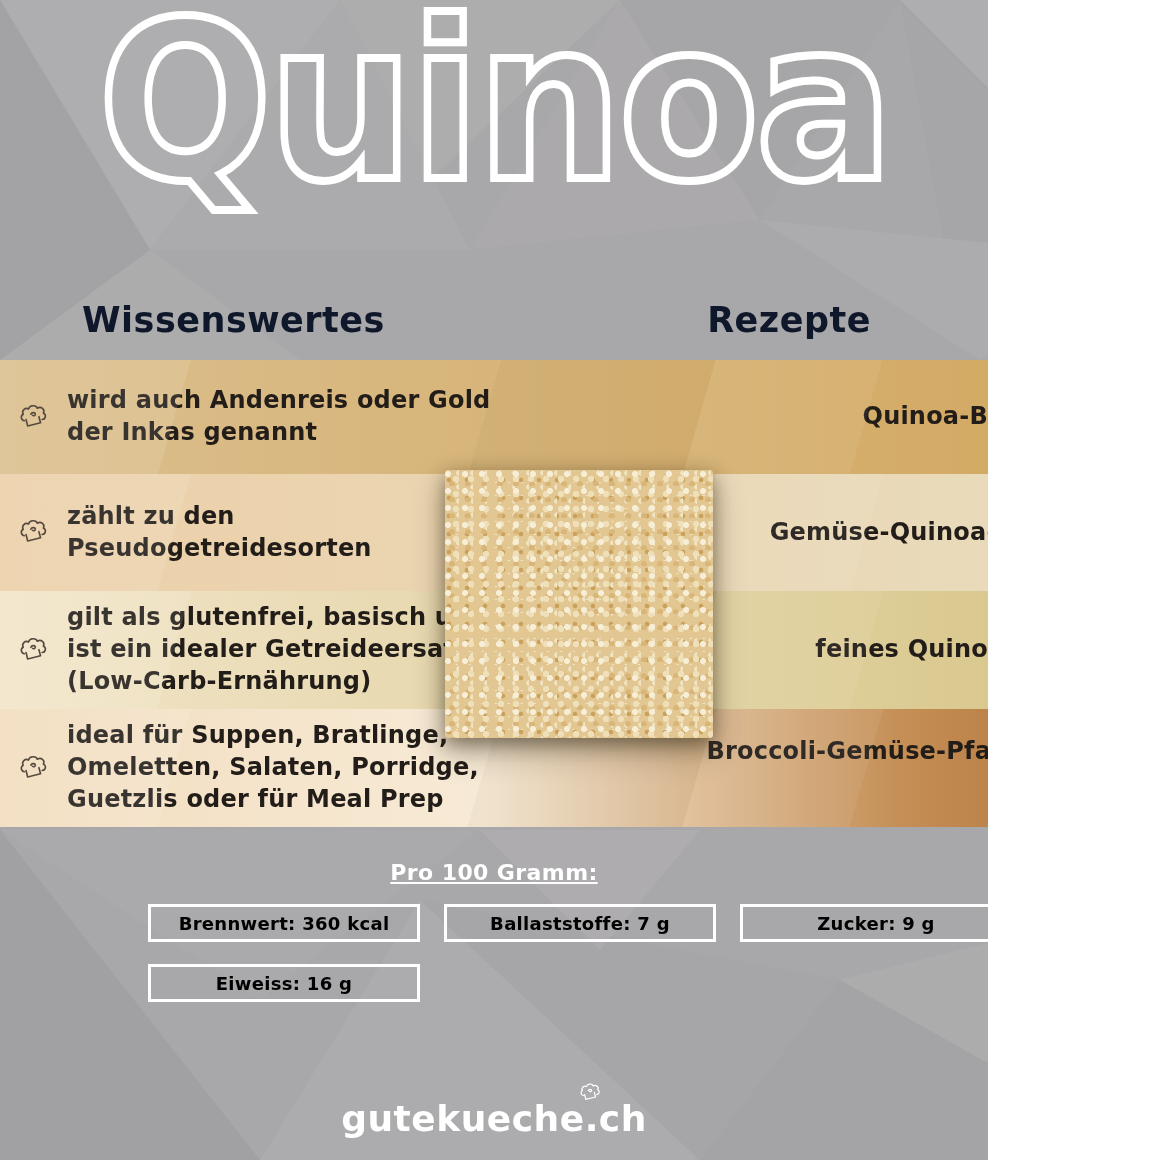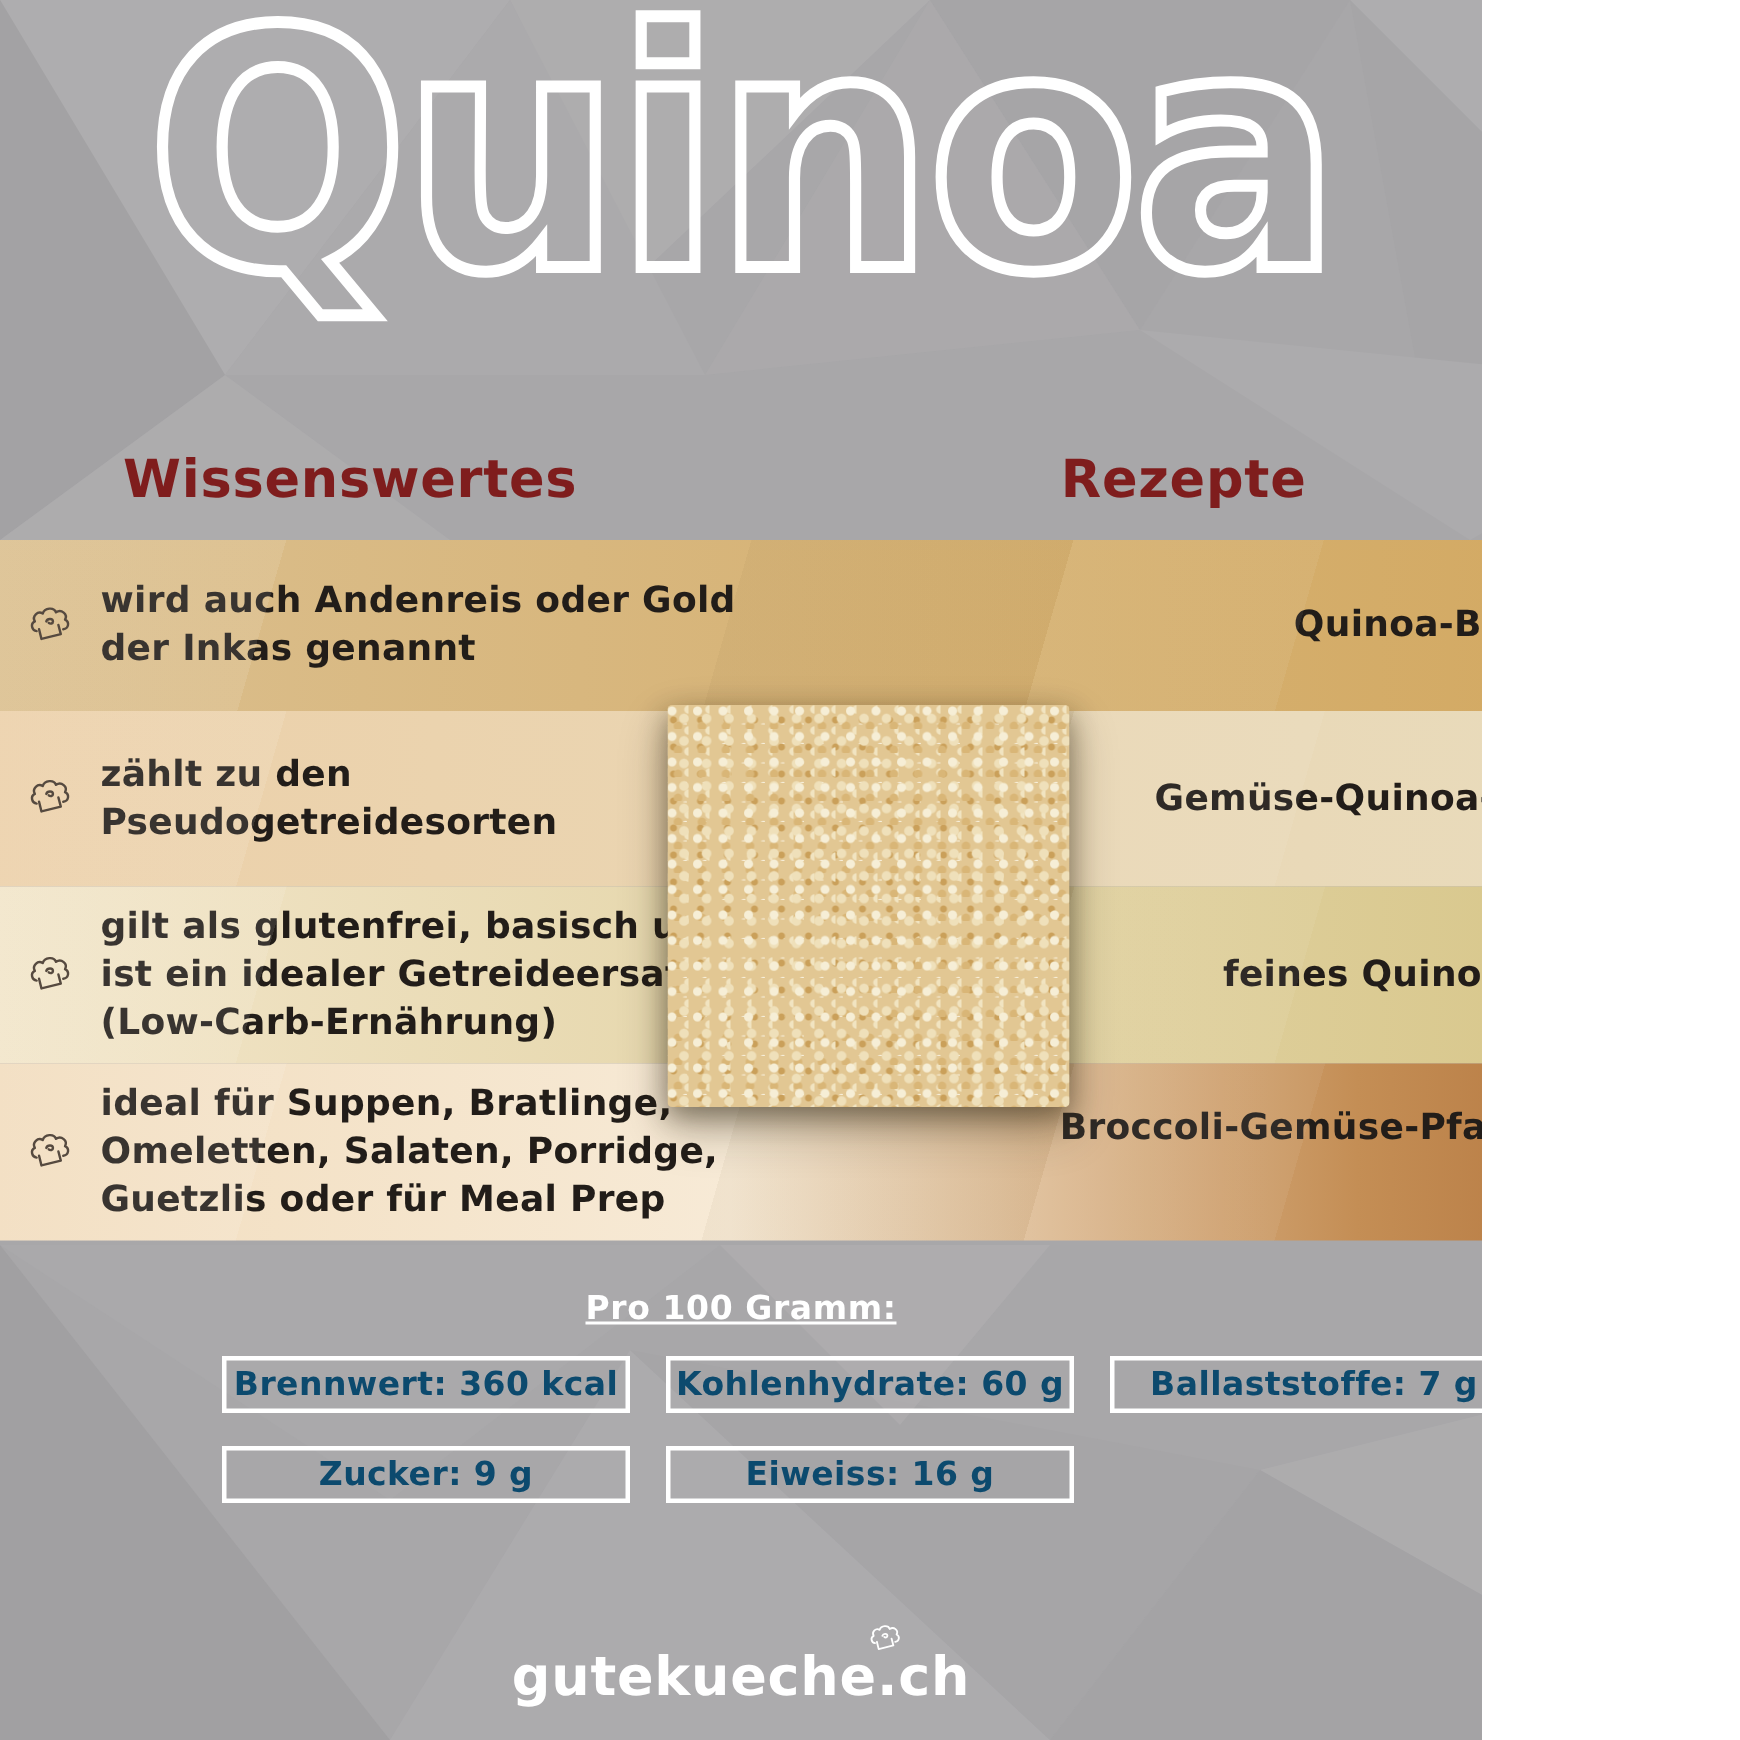--- a/index.html
+++ b/index.html
@@ -11,21 +11,21 @@
   .title{
     position:absolute;top:14px;left:0;right:0;z-index:2;
     text-align:center;font-size:220px;line-height:176px;font-weight:700;
     letter-spacing:-4px;color:transparent;
     -webkit-text-stroke:8px #ffffff;
     transform:scaleX(.93);transform-origin:50% 0;
     white-space:nowrap;
   }
 
   
-  .col-header{position:absolute;top:300px;z-index:2;font-size:35px;font-weight:700;color:#7f1d1d;letter-spacing:.5px;}
+  .col-header{position:absolute;top:300px;z-index:2;font-size:35px;font-weight:700;color:#0f172a;letter-spacing:.5px;}
   .col-header.left{left:82px;}
   .col-header.right{right:117px;margin-left:36px;}
 
   
   .rows{position:absolute;top:360px;left:0;width:1160px;z-index:1;}
   .row{display:flex;align-items:center;position:relative;}
   .row::after{content:"";position:absolute;inset:0;pointer-events:none;
     background:linear-gradient(106deg,rgba(255,255,255,.10) 0 16%,rgba(255,255,255,0) 16% 42%,rgba(110,85,40,.05) 42% 60%,rgba(255,255,255,.06) 60% 74%,rgba(255,255,255,0) 74%);}
   .r0{height:114px;} .r1{height:117px;} .r2{height:118px;} .r3{height:118px;}
   .cell-left{flex:0 0 565px;display:flex;align-items:center;padding-left:18px;box-sizing:border-box;}
@@ -50,21 +50,21 @@
     background-size:17px 17px,15px 15px,16px 16px,14px 14px,18px 18px,13px 13px;
     box-shadow:0 6px 18px rgba(40,30,10,.45), 0 14px 32px rgba(40,30,10,.30);
   }
 
   
   .nutrition-heading{position:absolute;top:860px;left:0;right:0;z-index:2;text-align:center;
     font-size:22px;font-weight:700;color:#fff;letter-spacing:.4px;text-decoration:underline;}
   .nutrition-grid{position:absolute;top:904px;left:148px;z-index:2;
     display:grid;grid-template-columns:repeat(3,272px);grid-auto-rows:38px;column-gap:24px;row-gap:22px;}
   .nutrition-box{border:3px solid #fff;box-sizing:border-box;display:flex;align-items:center;justify-content:center;
-    font-size:22px;font-weight:700;color:#0c4a6e;letter-spacing:.3px;}
+    font-size:18px;font-weight:700;color:#000000;letter-spacing:.3px;}
 
   
   .footer{position:absolute;top:1098px;left:0;right:0;z-index:2;text-align:center;
     font-size:36px;font-weight:700;color:#fff;letter-spacing:.5px;}
   .dotwrap{position:relative;display:inline-block;}
   .foot-hat{position:absolute;left:-7px;top:-16px;width:26px;height:22px;color:#fff;}
 
   .hidden-defs{position:absolute;width:0;height:0;overflow:hidden;}
 </style>
 </head>
@@ -179,21 +179,20 @@
       </div>
     </div>
 
   </div>
 
   <div class="photo"></div>
 
   <div class="nutrition-heading">Pro 100 Gramm:</div>
   <div class="nutrition-grid">
     <div class="nutrition-box">Brennwert: 360 kcal</div>
-    <div class="nutrition-box">Kohlenhydrate: 60 g</div>
     <div class="nutrition-box">Ballaststoffe: 7 g</div>
     <div class="nutrition-box">Zucker: 9 g</div>
     <div class="nutrition-box">Eiweiss: 16 g</div>
   </div>
 
   <div class="footer"><span>gutekueche</span><span class="dotwrap"><svg class="foot-hat">
           <use href="#chefhat"></use>
         </svg><span>.</span></span><span>ch</span></div>
 
 </div>

